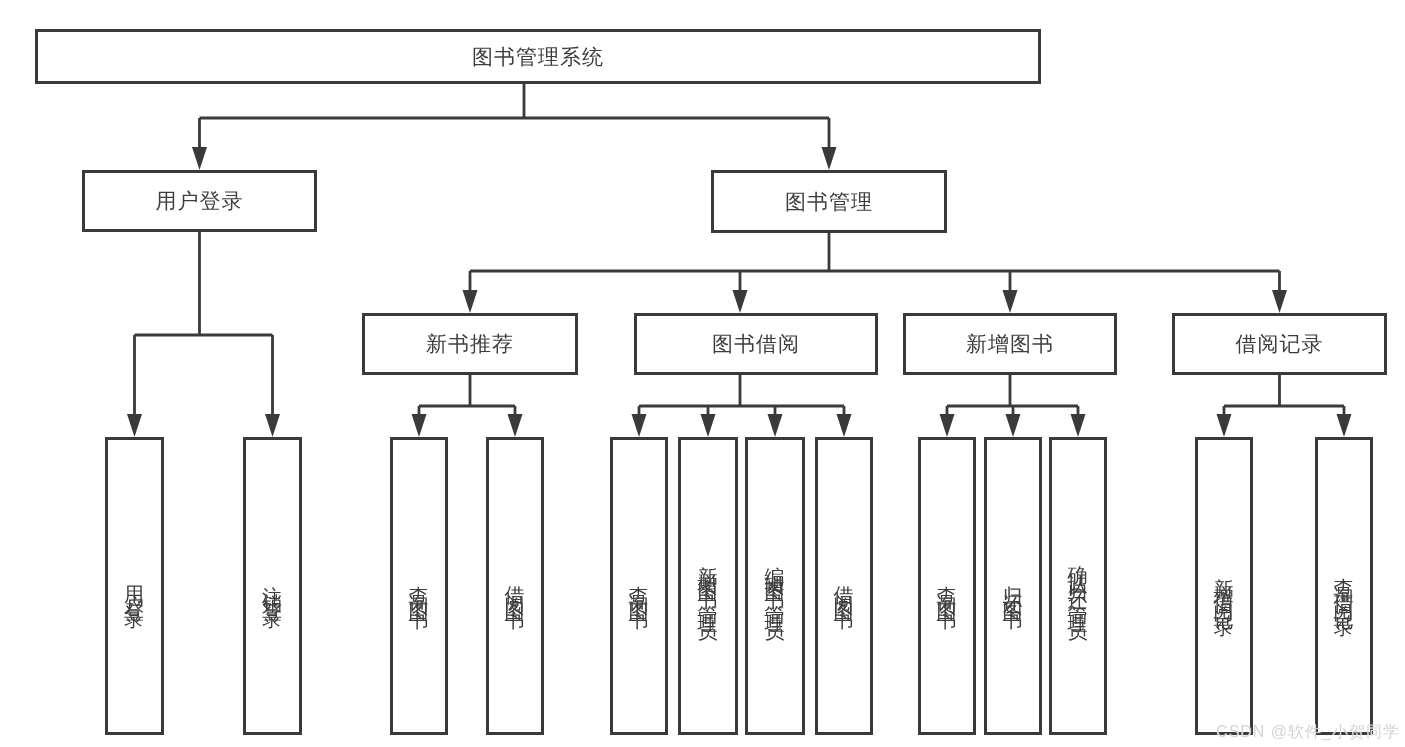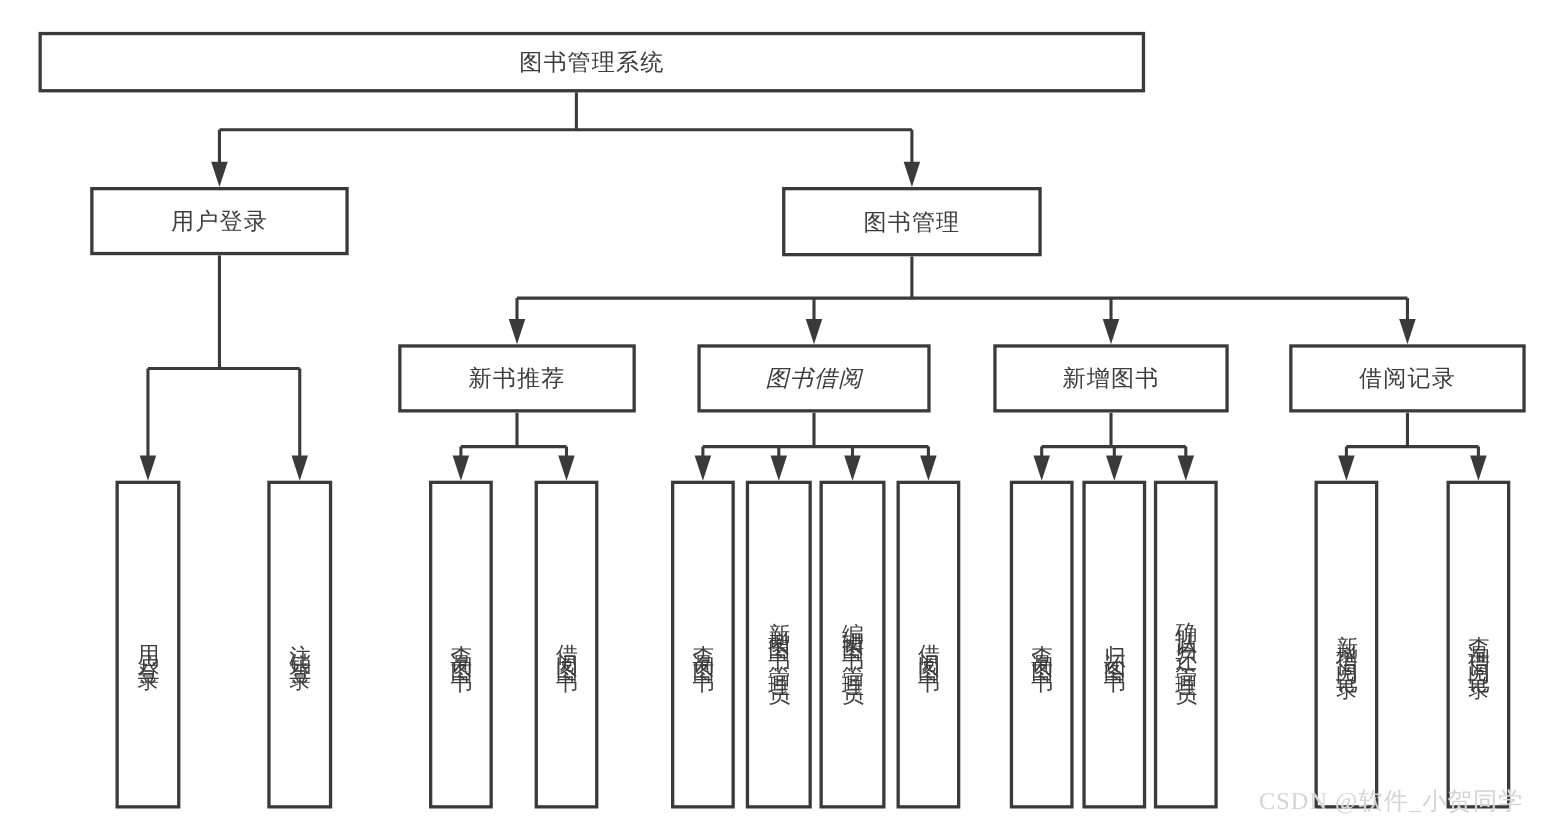--- a/index.html
+++ b/index.html
@@ -34,27 +34,26 @@
     writing-mode:vertical-rl;
     text-orientation:mixed;
     font-size:20px;
     letter-spacing:8px;
     line-height:1;
     color:var(--text);
     white-space:nowrap;
   }
   .watermark{
     position:absolute;
-    right:20px;bottom:4px;
-    font-size:22px;
+    right:5px;bottom:4px;
+    font-size:16px;
     color:var(--watermark);
     text-shadow:0 0 1px rgba(255,255,255,0.8);
     z-index:5;
     letter-spacing:1px;
-    font-family:Liberation Serif, serif;
   }
 </style>
 </head>
 <body>
 
 <div class="stage">
 
   <svg class="wiring" width="1405" height="747">
 
     <path d="M524 68 V118 M199.5 118 H829 M199.5 118 V150 M829 118 V150"></path>
@@ -98,21 +97,21 @@
   <div class="node hnode" style="left:82px;top:170px;width:235px;height:62px;">
     <span>用户登录</span>
   </div>
   <div class="node hnode" style="left:362px;top:313px;width:216px;height:62px;">
     <span>新书推荐</span>
   </div>
 
   <div class="node hnode" style="left:711px;top:170px;width:236px;height:63px;">
     <span>图书管理</span>
   </div>
-  <div class="node hnode" style="left:634px;top:313px;width:212px;height:62px;font-style:italic;">
+  <div class="node hnode" style="left:634px;top:313px;width:244px;height:62px;">
     <span>图书借阅</span>
   </div>
   <div class="node hnode" style="left:903px;top:313px;width:214px;height:62px;">
     <span>新增图书</span>
   </div>
   <div class="node hnode" style="left:1172px;top:313px;width:215px;height:62px;">
     <span>借阅记录</span>
   </div>
 
   <div class="node vnode" style="left:105px;top:437px;width:59px;height:298px;">

